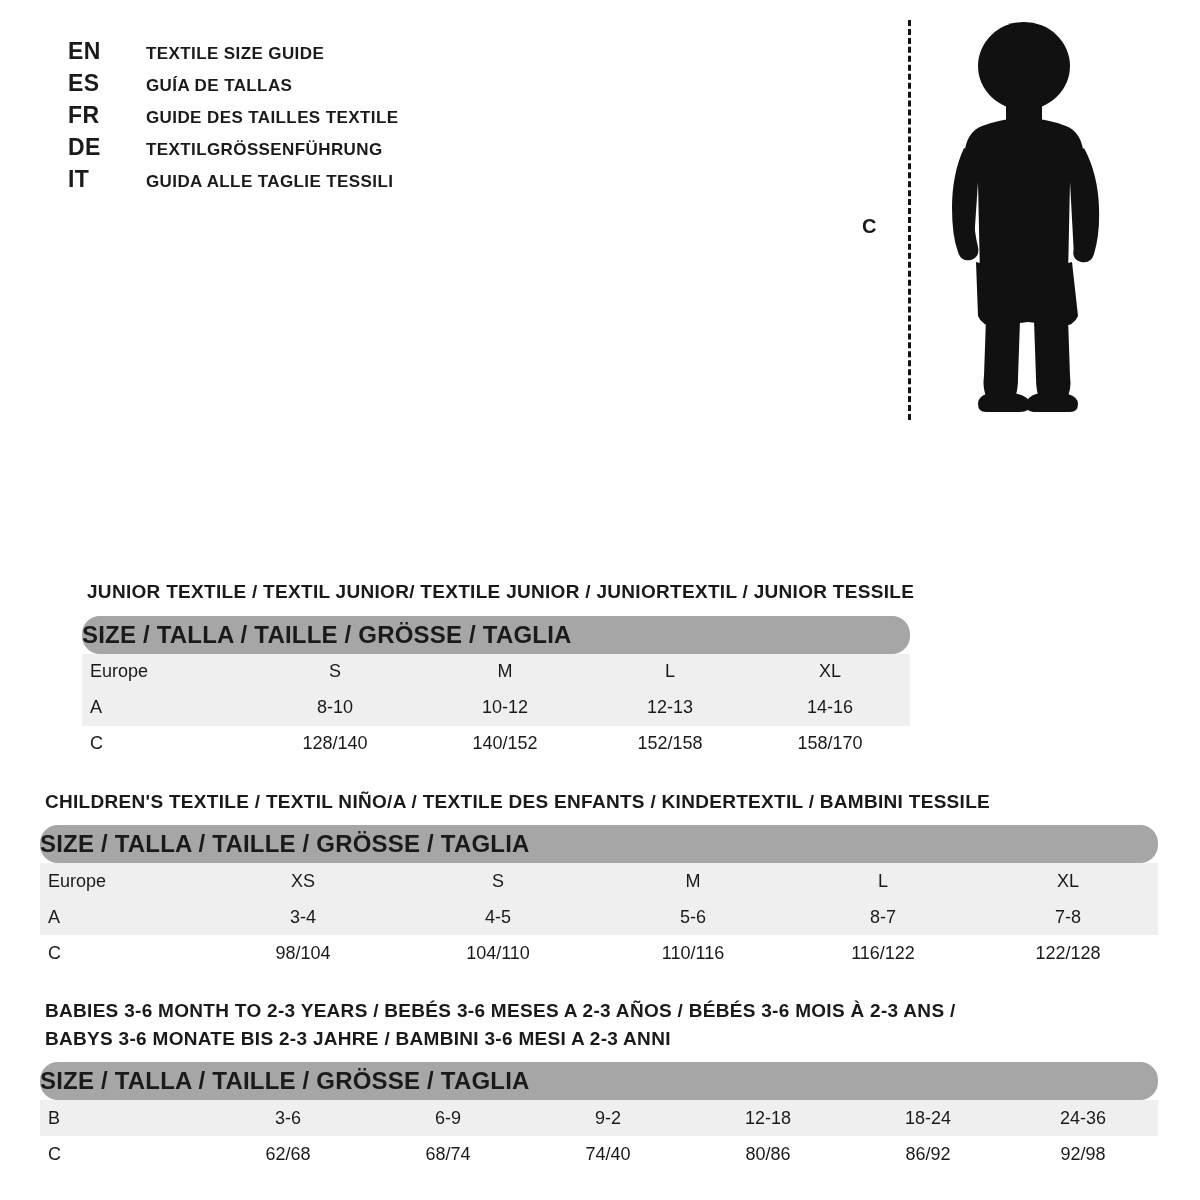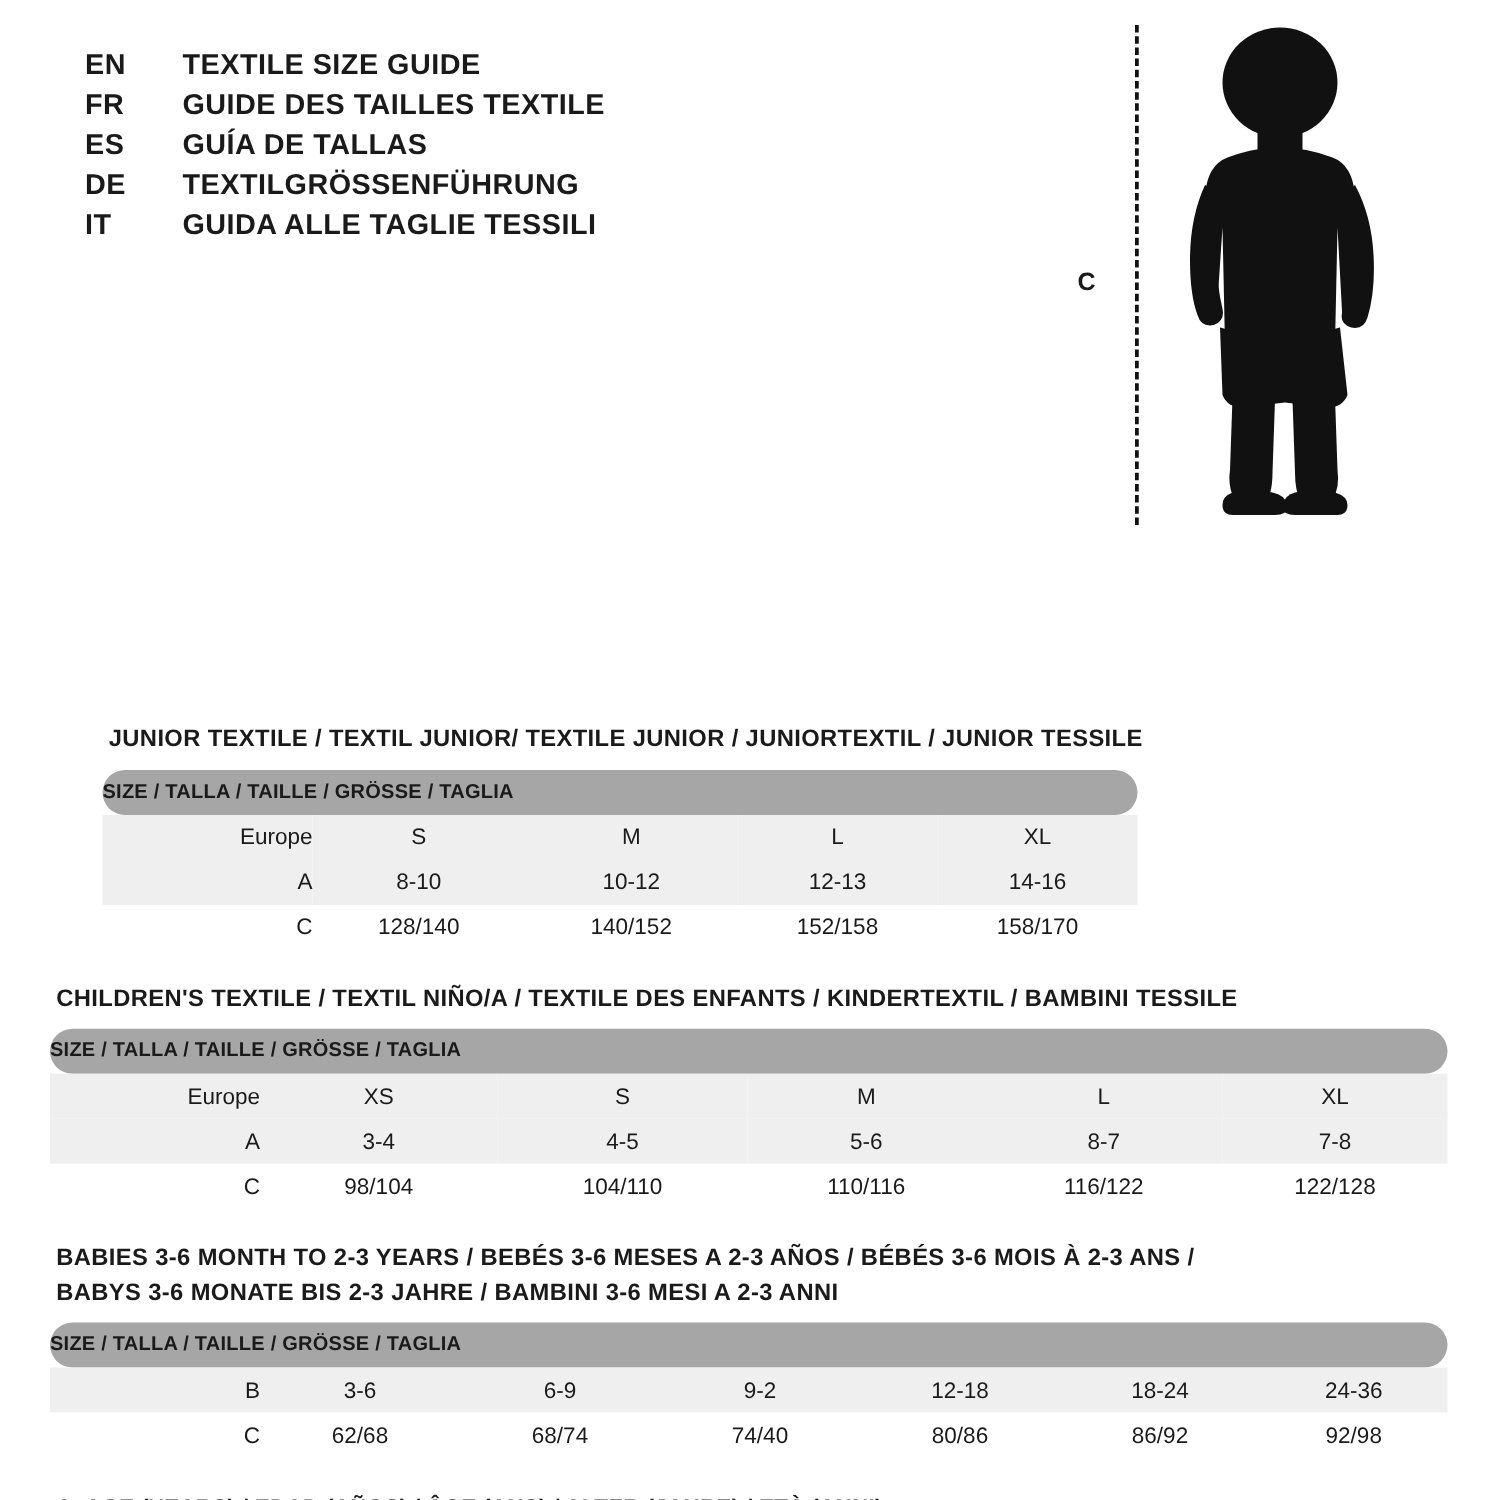--- a/index.html
+++ b/index.html
@@ -33,21 +33,21 @@
     margin-bottom: 5px;
   }
   .lang-code {
     width: 78px;
     font-size: 23px;
     font-weight: bold;
     letter-spacing: 0.4px;
     margin-left: 28px;
   }
   .lang-title {
-    font-size: 23px;
+    font-size: 17px;
     font-weight: bold;
     letter-spacing: 0.4px;
   }
 
   
   .figure-area {
     position: absolute;
     top: 10px;
     right: 60px;
     width: 250px;
@@ -94,37 +94,37 @@
     border-collapse: collapse;
     font-size: 18px;
   }
   table.size-table td {
     padding: 5px 0;
     height: 26px;
   }
   .band {
     background: #a6a6a6;
     font-weight: bold;
-    font-size: 16px;
+    font-size: 24px;
     padding: 6px 8px 6px 8px;
     letter-spacing: 0.2px;
     border-radius: 18px;
   }
   .row-head {
     background: #efefef;
   }
   .row-a {
     background: #efefef;
   }
   .row-c {
     background: #ffffff;
   }
   .cell-label {
     padding-left: 8px !important;
-    text-align: right;
+    text-align: left;
   }
   .cell-val {
     text-align: center;
   }
 
   
   .legend {
     margin-top: 30px;
     margin-left: 5px;
   }
@@ -139,26 +139,26 @@
 <body>
 
 <div class="page">
 
   <div class="lang-block">
     <div class="lang-row">
       <span class="lang-code">EN</span>
       <span class="lang-title">TEXTILE SIZE GUIDE</span>
     </div>
     <div class="lang-row">
+      <span class="lang-code">ES</span>
+      <span class="lang-title">GUÍA DE TALLAS</span>
+    </div>
+    <div class="lang-row">
       <span class="lang-code">FR</span>
       <span class="lang-title">GUIDE DES TAILLES TEXTILE</span>
-    </div>
-    <div class="lang-row">
-      <span class="lang-code">ES</span>
-      <span class="lang-title">GUÍA DE TALLAS</span>
     </div>
     <div class="lang-row">
       <span class="lang-code">DE</span>
       <span class="lang-title">TEXTILGRÖSSENFÜHRUNG</span>
     </div>
     <div class="lang-row">
       <span class="lang-code">IT</span>
       <span class="lang-title">GUIDA ALLE TAGLIE TESSILI</span>
     </div>
   </div>

